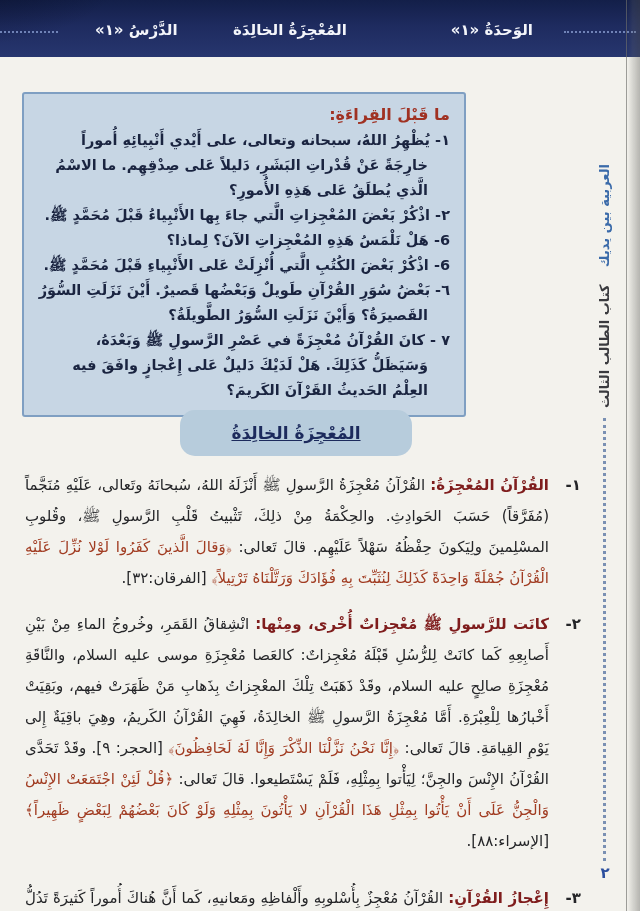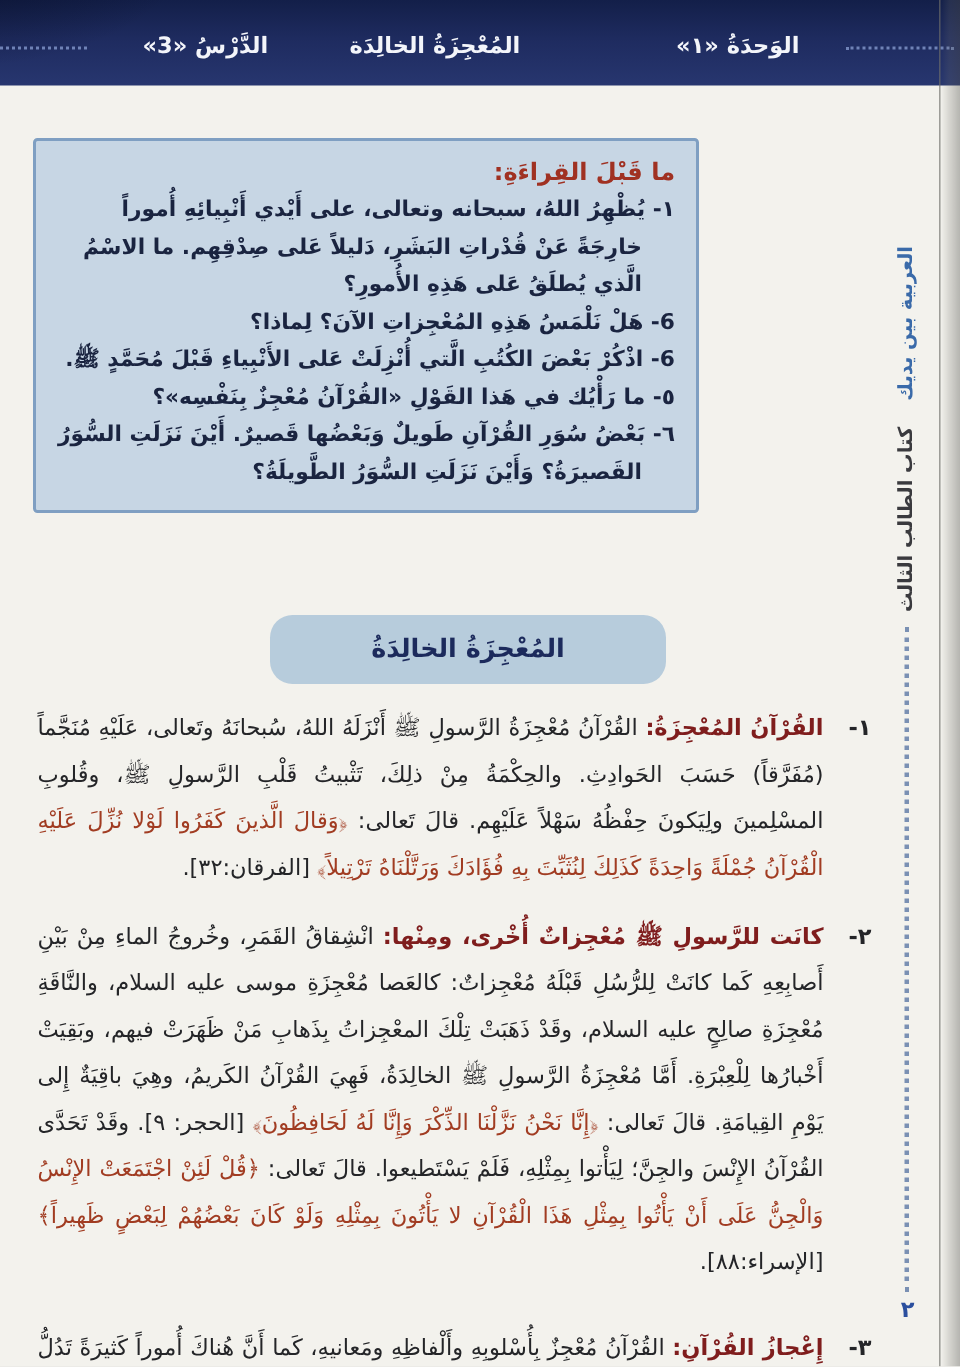--- a/index.html
+++ b/index.html
@@ -41,24 +41,24 @@
   .box-title {
     color:#a03122; font-weight:bold; font-size:16px; line-height:26px;
   }
   .question {
     color:#1a2440; font-size:14.5px; font-weight:600; line-height:25px;
     padding-right:22px; text-indent:-22px; text-align:right;
   }
 
   
   .section-pill {
-    position:absolute; left:180px; top:410px; width:264px; height:46px;
+    position:absolute; left:180px; top:410px; width:232px; height:46px;
     background:#b7ccdc; border-radius:15px;
     display:flex; align-items:center; justify-content:center;
-    color:#1c2a5c; font-weight:bold; font-size:17px; direction:rtl;
+    color:#1c2a5c; font-weight:bold; font-size:17px; direction:rtl;text-decoration:underline;
   }
 
   
   .body-text {
     position:absolute; left:25px; top:470px; width:556px; direction:rtl;
   }
   .para { display:flex; margin-bottom:15px; }
   .para.gap-after { margin-bottom:26px; }
   .para-num {
     flex:none; width:32px; color:#242528; font-size:15px; font-weight:bold;
@@ -98,30 +98,31 @@
 <body>
 
 <div class="page">
 
   <div class="header">
     <div class="header-curve"></div>
     <span class="hdr-dots left"></span>
     <span class="hdr-dots right"></span>
     <span class="hdr-text hdr-unit" dir="rtl">الوَحدَةُ  «١»</span>
     <span class="hdr-text hdr-title" dir="rtl">المُعْجِزَةُ الخالِدَة</span>
-    <span class="hdr-text hdr-lesson" dir="rtl">الدَّرْسُ  «3»</span>
+    <span class="hdr-text hdr-lesson" dir="rtl">الدَّرْسُ  «١»</span>
   </div>
 
   <div class="prereading-box" dir="rtl">
     <div class="box-title">ما قَبْلَ القِراءَةِ:</div>
     <div class="question">١- يُظْهِرُ اللهُ، سبحانه وتعالى، على أَيْدي أَنْبِيائِهِ أُموراً خارِجَةً عَنْ قُدْراتِ البَشَرِ، دَليلاً عَلى صِدْقِهِم. ما الاسْمُ الَّذي يُطلَقُ عَلى هَذِهِ الأُمورِ؟</div>
+    <div class="question">٢- اذْكُرْ بَعْضَ المُعْجِزاتِ الَّتي جاءَ بِها الأَنْبِياءُ قَبْلَ مُحَمَّدٍ ﷺ.</div>
     <div class="question">6- هَلْ نَلْمَسُ هَذِهِ المُعْجِزاتِ الآنَ؟ لِماذا؟</div>
     <div class="question">6- اذْكُرْ بَعْضَ الكُتُبِ الَّتي أُنْزِلَتْ عَلى الأَنْبِياءِ قَبْلَ مُحَمَّدٍ ﷺ.</div>
-    <div class="question">٥- ما رَأْيُك في هَذا القَوْلِ «القُرْآنُ مُعْجِزٌ بِنَفْسِه»؟</div>
     <div class="question">٦- بَعْضُ سُوَرِ القُرْآنِ طَويلٌ وَبَعْضُها قَصيرٌ. أَيْنَ نَزَلَتِ السُّوَرُ القَصيرَةُ؟ وَأَيْنَ نَزَلَتِ السُّوَرُ الطَّويلَةُ؟</div>
+    <div class="question">٧ - كانَ القُرْآنُ مُعْجِزَةً في عَصْرِ الرَّسولِ ﷺ وَبَعْدَهُ، وَسَيَظَلُّ كَذَلِكَ. هَلْ لَدَيْكَ دَليلٌ عَلى إِعْجازٍ وافَقَ فيه العِلْمُ الحَديثُ القَرْآنَ الكَريمَ؟</div>
   </div>
 
   <div class="section-pill">المُعْجِزَةُ الخالِدَةُ</div>
 
   <div class="body-text">
 
     <div class="para">
       <span class="para-num">١-</span>
       <div class="para-text">
         <span class="lead">القُرْآنُ المُعْجِزَةُ:</span><span> القُرْآنُ مُعْجِزَةُ الرَّسولِ ﷺ أَنْزَلَهُ اللهُ، سُبحانَهُ وتَعالى، عَلَيْهِ مُنَجَّماً (مُفَرَّقاً) حَسَبَ الحَوادِثِ. والحِكْمَةُ مِنْ ذلِكَ، تَثْبيتُ قَلْبِ الرَّسولِ ﷺ، وقُلوبِ المسْلِمينَ ولِيَكونَ حِفْظُهُ سَهْلاً عَلَيْهِم. قالَ تَعالى: </span><span class="verse">﴿وَقالَ الَّذينَ كَفَرُوا لَوْلا نُزِّلَ عَلَيْهِ الْقُرْآنُ جُمْلَةً وَاحِدَةً كَذَلِكَ لِنُثَبِّتَ بِهِ فُؤَادَكَ وَرَتَّلْنَاهُ تَرْتِيلاً﴾</span><span> [الفرقان:٣٢].</span>

